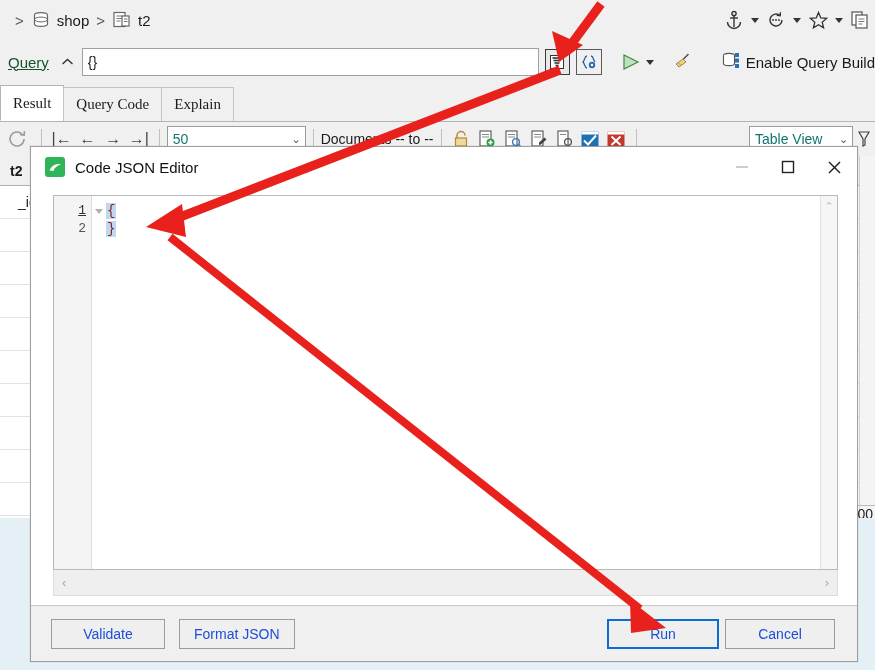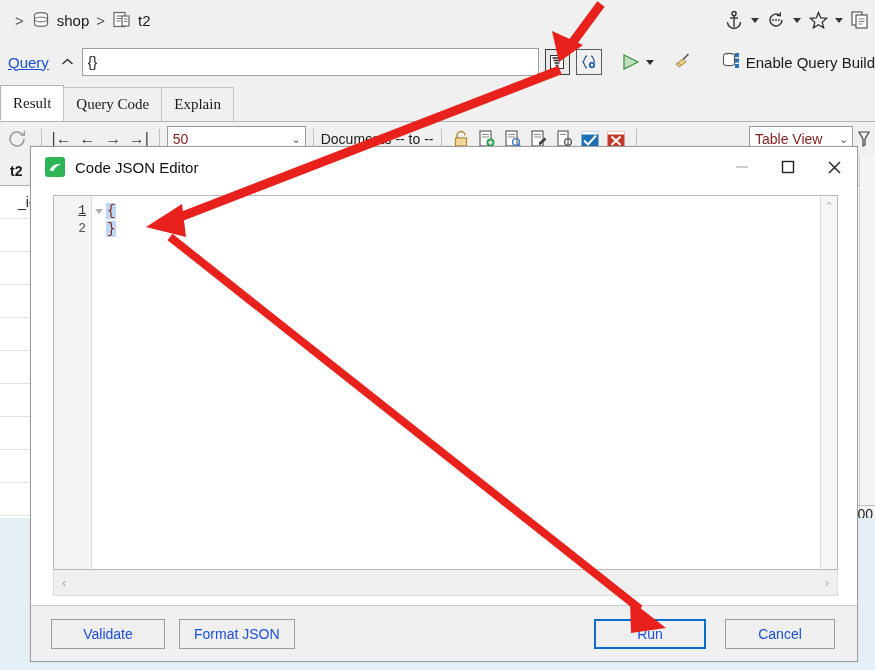--- a/index.html
+++ b/index.html
@@ -30,21 +30,21 @@
   .tb-right { position:absolute; right:0; top:0; height:40px; display:flex; align-items:center; gap:0px; padding-right:2px;}
   .tb-btn { width:26px; height:30px; display:flex; align-items:center; justify-content:center; }
   .caret-btn { width:16px; height:30px; display:flex; align-items:center; justify-content:center; }
   .caret { width:0;height:0;border-left:4px solid transparent;border-right:4px solid transparent;border-top:5px solid #333; }
 
   
   .query-bar {
     position:absolute; left:0; top:40px; width:875px; height:44px;
     background:#f0f0f0; display:flex; align-items:center;
   }
-  .query-label { font-size:15px; margin-left:8px; color:#1d4ed8;text-decoration:underline; }
+  .query-label { font-size:15px; margin-left:8px; color:#14532d;text-decoration:underline; }
   .chev-up { margin-left:12px; margin-right:8px; font-size:13px; color:#333; }
   .query-input {
     width:462px; height:28px; background:#fff; border:1px solid #a0a0a0;
     font-family:"Liberation Sans",sans-serif; font-size:14px; color:#222;
     padding:0 5px; outline:none;
   }
   .icon-btn {
     width:26px; height:26px; border:1px solid #5a5a5a; background:#f0f0f0;
     display:flex; align-items:center; justify-content:center; margin-left:6px;
   }
@@ -69,21 +69,21 @@
   .res-toolbar {
     position:absolute; left:0; top:122px; width:875px; height:34px;
     background:#f0f0f0; display:flex; align-items:center;
   }
   .sep { width:1px; height:20px; background:#c0c0c0; margin:0 7px; }
   .nav-arrow { width:26px; height:22px; display:flex; align-items:center; justify-content:center; color:#444; font-size:16px; }
   .combo {
     height:26px; border:1px solid #9a9a9a; background:#fff; display:flex;
     align-items:center; justify-content:space-between; padding:0 4px 0 5px; font-size:14px;
   }
-  .combo .cv { color:#7f1d1d; }
+  .combo .cv { color:#0f766e; }
   .combo .ca { color:#555; font-size:11px; margin-left:8px; }
   .docs-text { font-size:14px; color:#1a1a1a; white-space:nowrap; }
 
   
   .grid-area { position:absolute; left:0; top:156px; width:875px; height:362px; background:#fff; }
   .grid-head {
     height:30px; background:#f0f0f0; border-bottom:1px solid #b0b0b0;
     display:flex; align-items:center; font-weight:bold; font-size:14px;
   }
   .grid-head .cell { padding-left:10px; }
@@ -466,21 +466,21 @@
     <div class="h-scroll">
       <span>‹</span>
       <span>›</span>
     </div>
 
     <div class="dlg-footline"></div>
     <div class="dlg-bottom">
       <div class="btn" style="margin-left:20px;min-width:114px">Validate</div>
       <div class="btn" style="margin-left:14px;min-width:110px">Format JSON</div>
       <div class="btn primary" style="margin-left:auto;min-width:112px">Run</div>
-      <div class="btn" style="margin-left:19px;margin-right:22px;min-width:110px">Cancel</div>
+      <div class="btn" style="margin-left:6px;margin-right:22px;min-width:110px">Cancel</div>
     </div>
   </div>
 
   <svg class="arrows" width="875" height="670" viewBox="0 0 875 670">
 
     <g>
       <path d="M601 4 L567 50" stroke="#e8211c" stroke-width="9" stroke-linecap="butt"></path>
       <polygon points="559,62 552,31 583,45" fill="#e8211c"></polygon>
     </g>
 

